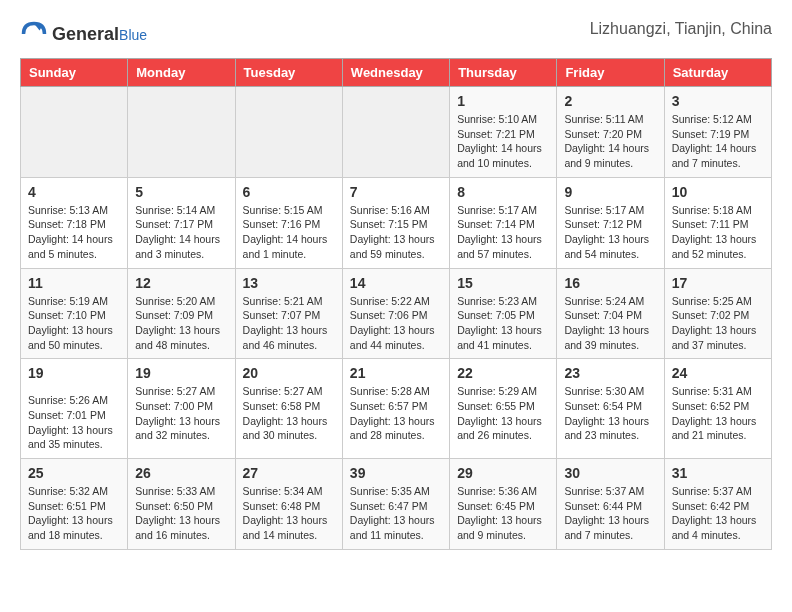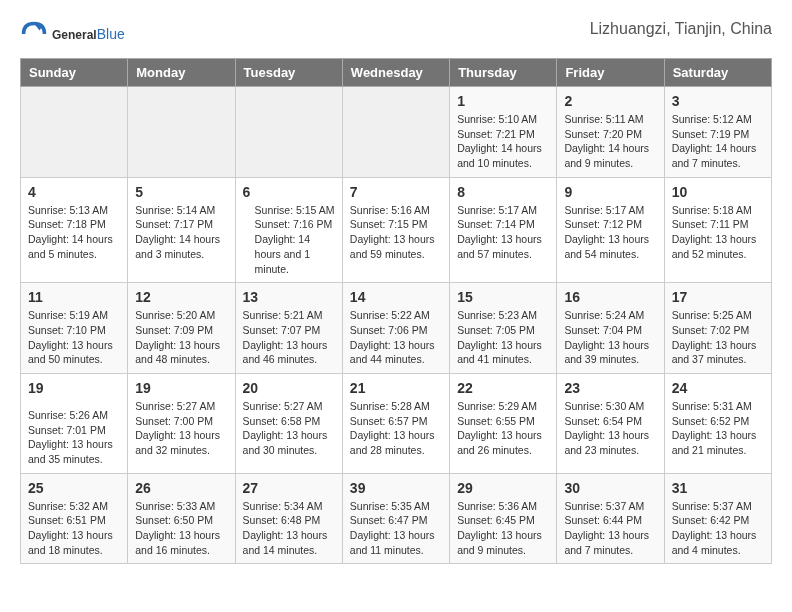--- a/index.html
+++ b/index.html
@@ -14,21 +14,21 @@
       display: flex;
       justify-content: space-between;
       align-items: flex-start;
       margin-bottom: 10px;
     }
     .logo {
       display: flex;
       align-items: center;
     }
     .logo-text-general {
-      font-size: 12px;
+      font-size: 18px;
       font-weight: bold;
       color: #333;
     }
     .logo-text-blue {
       font-size: 14px;
       font-weight: normal;
       color: #2a6ebb;
     }
     .logo-icon {
       width: 28px;
@@ -46,21 +46,21 @@
     .location {
       font-size: 16px;
       color: #555;
     }
     .calendar {
       width: 100%;
       border-collapse: collapse;
       font-size: 11px;
     }
     .calendar th {
-      background-color: #737373;
+      background-color: #ef4444;
       color: #fff;
       text-align: left;
       padding: 6px 8px;
       font-size: 13px;
       font-weight: bold;
       border: 1px solid #aaa;
     }
     .calendar td {
       border: 1px solid #ccc;
       vertical-align: top;
@@ -157,21 +157,21 @@
 Daylight: 14 hours and 5 minutes.</div>
         </td>
         <td>
           <span class="day-num">5</span>
           <div class="day-info" style="white-space: pre-line;">Sunrise: 5:14 AM
 Sunset: 7:17 PM
 Daylight: 14 hours and 3 minutes.</div>
         </td>
         <td>
           <span class="day-num">6</span>
-          <div class="day-info" style="white-space: pre-line; margin-left: 12px;">Sunrise: 5:15 AM
+          <div class="day-info" style="white-space: pre-line;">Sunrise: 5:15 AM
 Sunset: 7:16 PM
 Daylight: 14 hours and 1 minute.</div>
         </td>
         <td>
           <span class="day-num">7</span>
           <div class="day-info" style="white-space: pre-line;">Sunrise: 5:16 AM
 Sunset: 7:15 PM
 Daylight: 13 hours and 59 minutes.</div>
         </td>
         <td>

